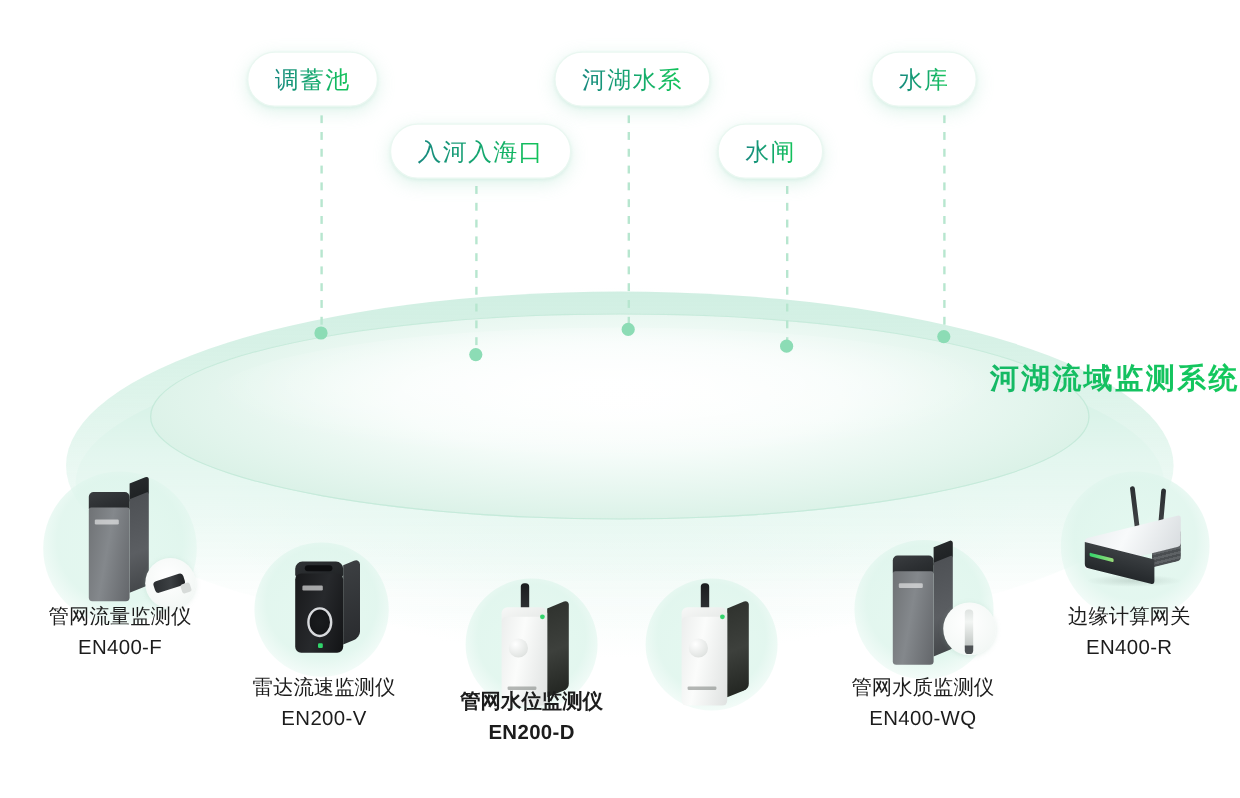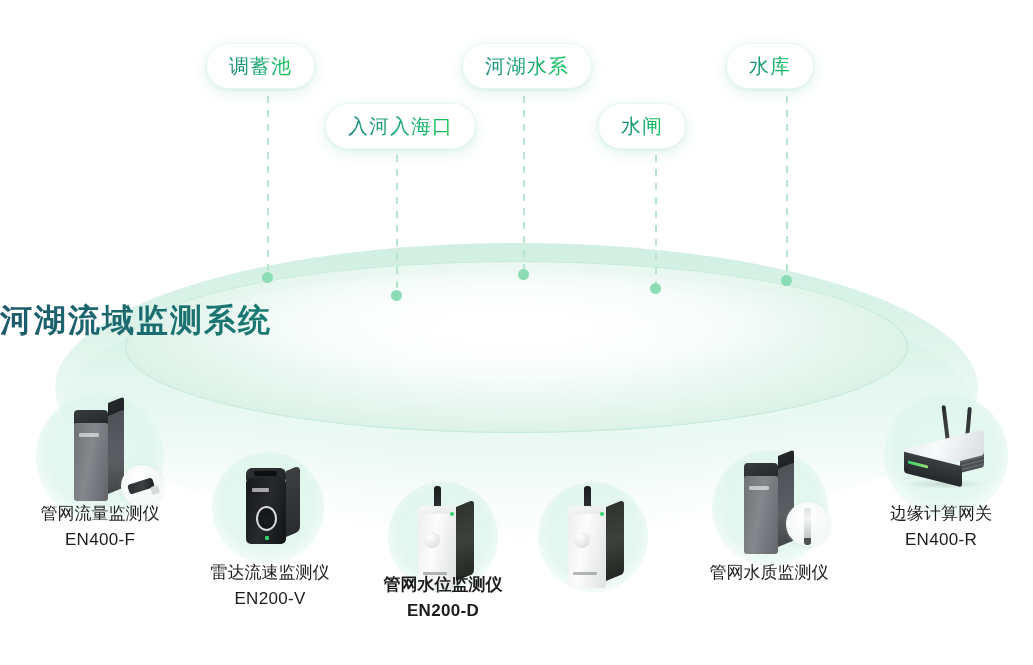--- a/index.html
+++ b/index.html
@@ -66,22 +66,22 @@
   }
   .disc-rimline {
     position: absolute; left: 70px; top: 18px; width: 783px; height: 172px;
     border-radius: 50% / 50%;
     border: 1px solid rgba(186,230,212,0.6);
   }
 
   
   .sys-title {
     position: absolute; left: 0; top: 299px; width: 1033px;
-    text-align: left;
-    font-size: 32px; font-weight: 700; letter-spacing: 2px;
+    text-align: right;
+    font-size: 24px; font-weight: 700; letter-spacing: 2px;
     background: linear-gradient(90deg, #1d5a6b 0%, #188a76 38%, #16b06a 70%, #13c95c 100%);
     -webkit-background-clip: text; background-clip: text;
     color: transparent; -webkit-text-fill-color: transparent;
     white-space: nowrap;
   }
 
   
   .pill {
     position: absolute;
     height: 46px;
@@ -407,20 +407,21 @@
       <div class="tower-cap"></div>
       <div class="tower-front"></div>
       <div class="tower-logo"></div>
     </div>
     <div class="acc-bubble" style="left:74px; top:52px; width:44px; height:44px;"></div>
     <div class="acc-probe" style="left:92px; top:58px;"></div>
     <div class="acc-probe-tip" style="left:92px; top:88px;"></div>
   </div>
   <div class="caption" style="left:669px; top:560px; width:200px;">
     <span>管网水质监测仪</span>
+    <span class="model">EN400-WQ</span>
   </div>
 
   <div class="node" style="left:884px; top:393px;">
     <div class="node-halo" style="left:0; top:0; width:124px; height:124px;"></div>
     <div class="dev" style="left:16px; top:20px; width:92px; height:86px;">
       <div class="gw-ant" style="left:44px; top:-8px; transform: rotate(-7deg);"></div>
       <div class="gw-ant" style="left:66px; top:-6px; transform: rotate(5deg);"></div>
       <div class="gw-shadow"></div>
       <div class="gw-right"></div>
       <div class="gw-top"></div>

